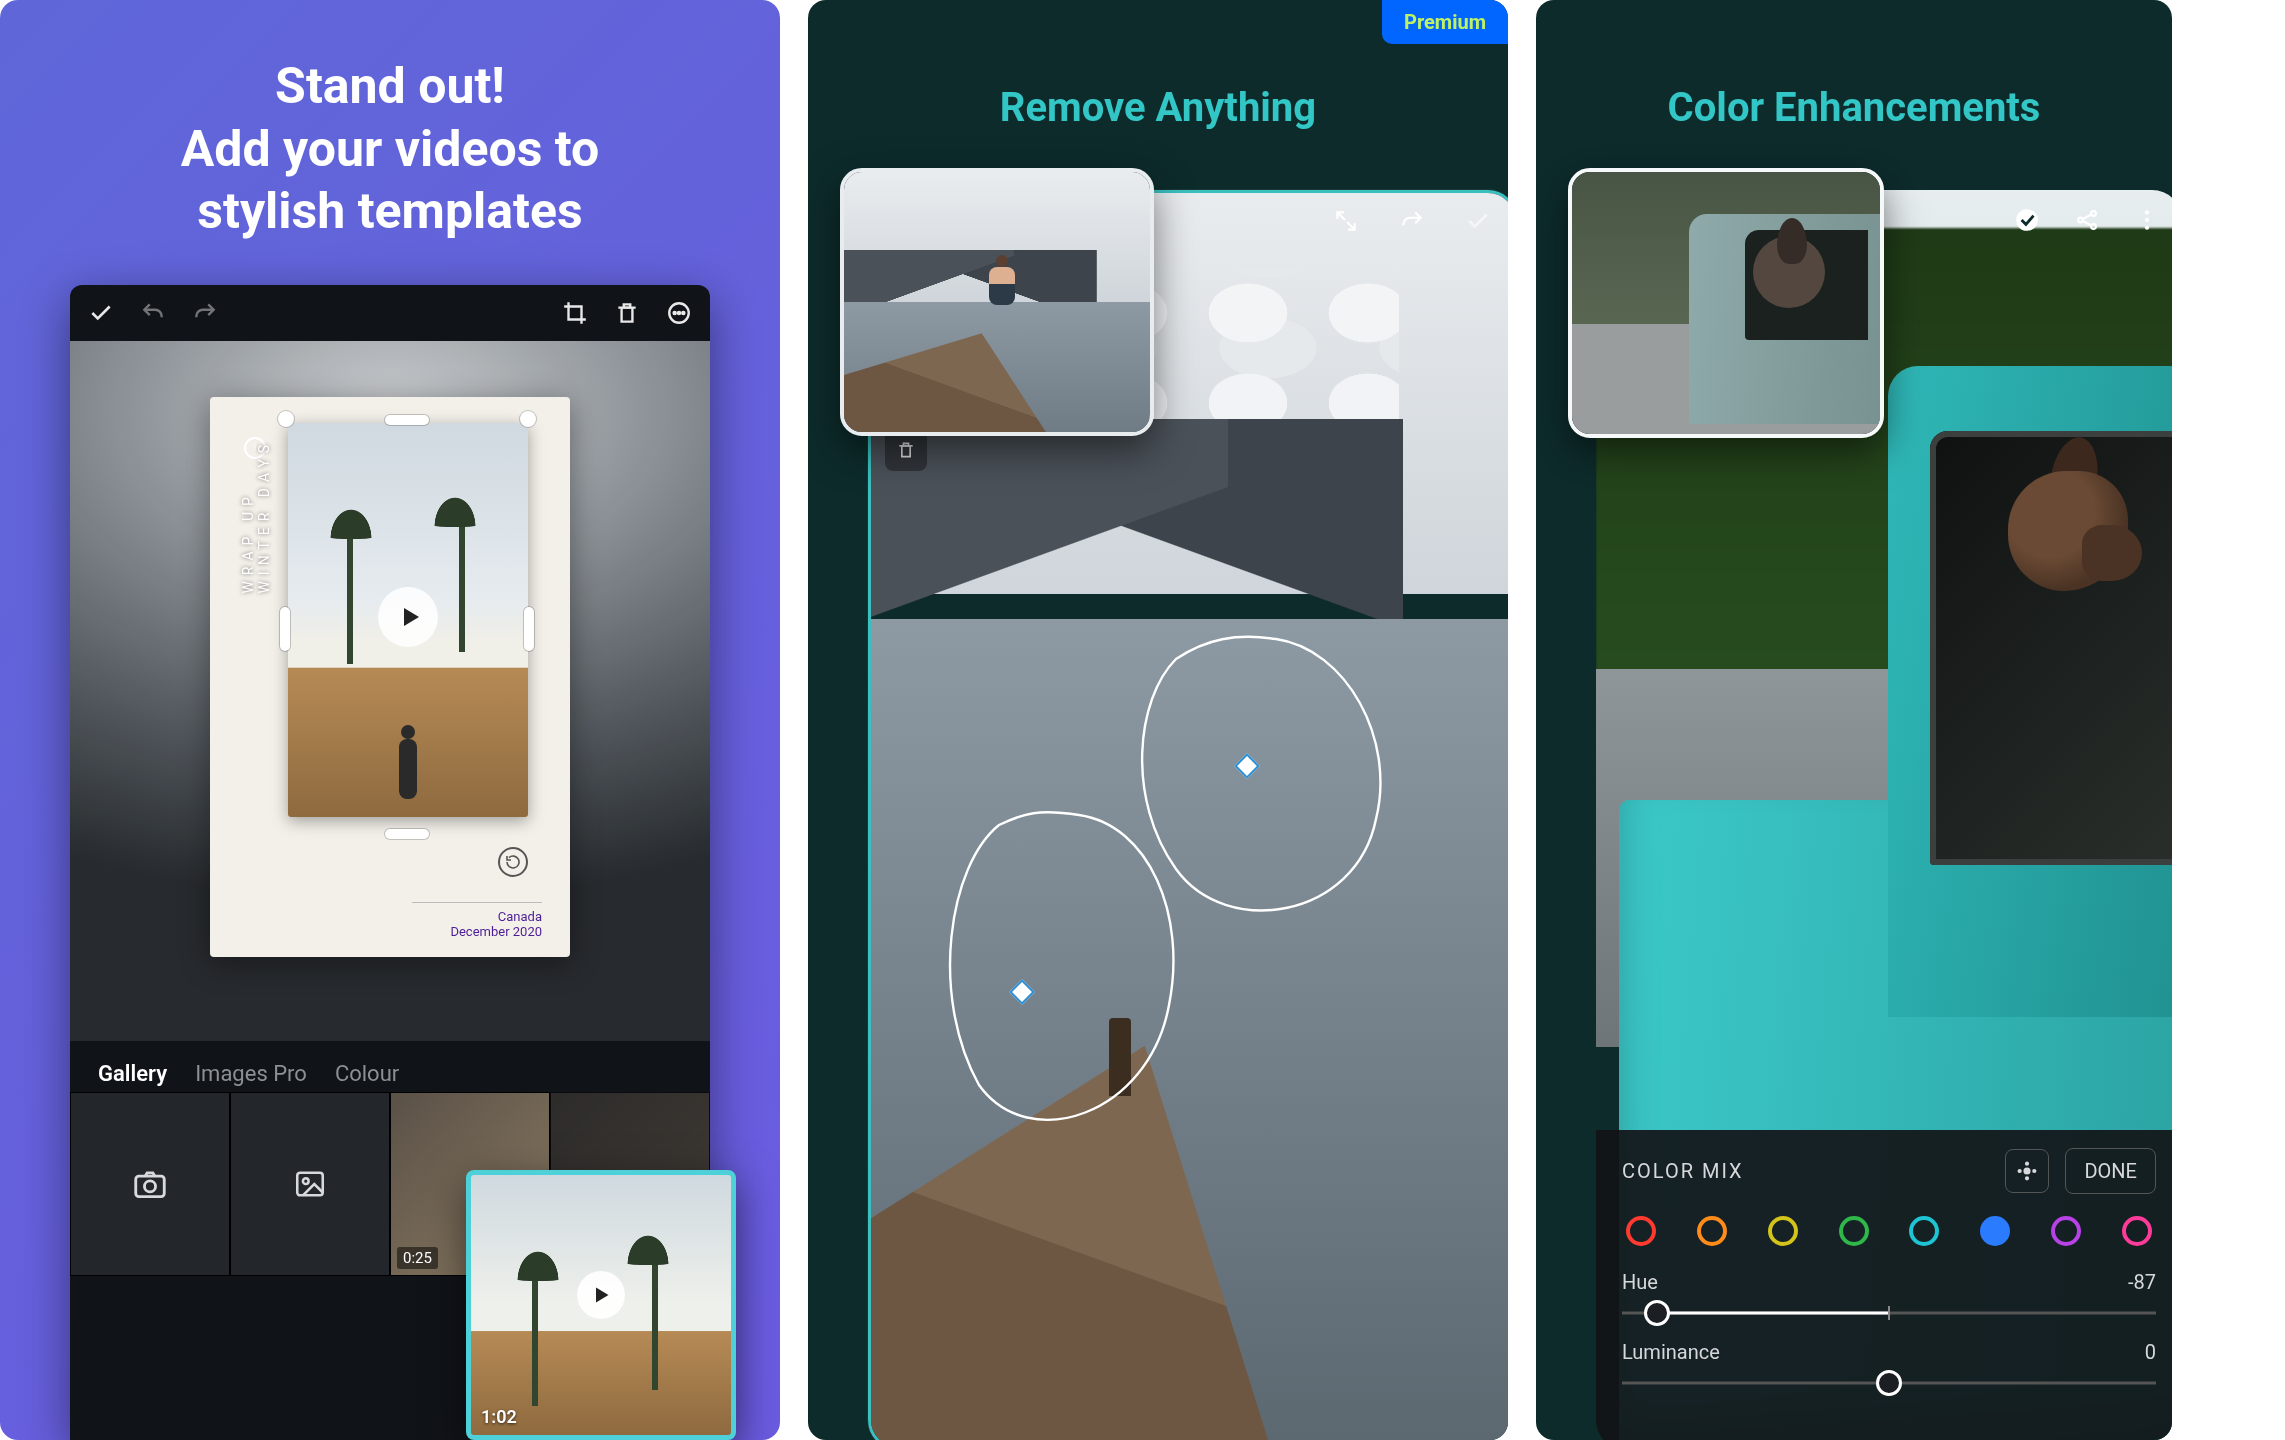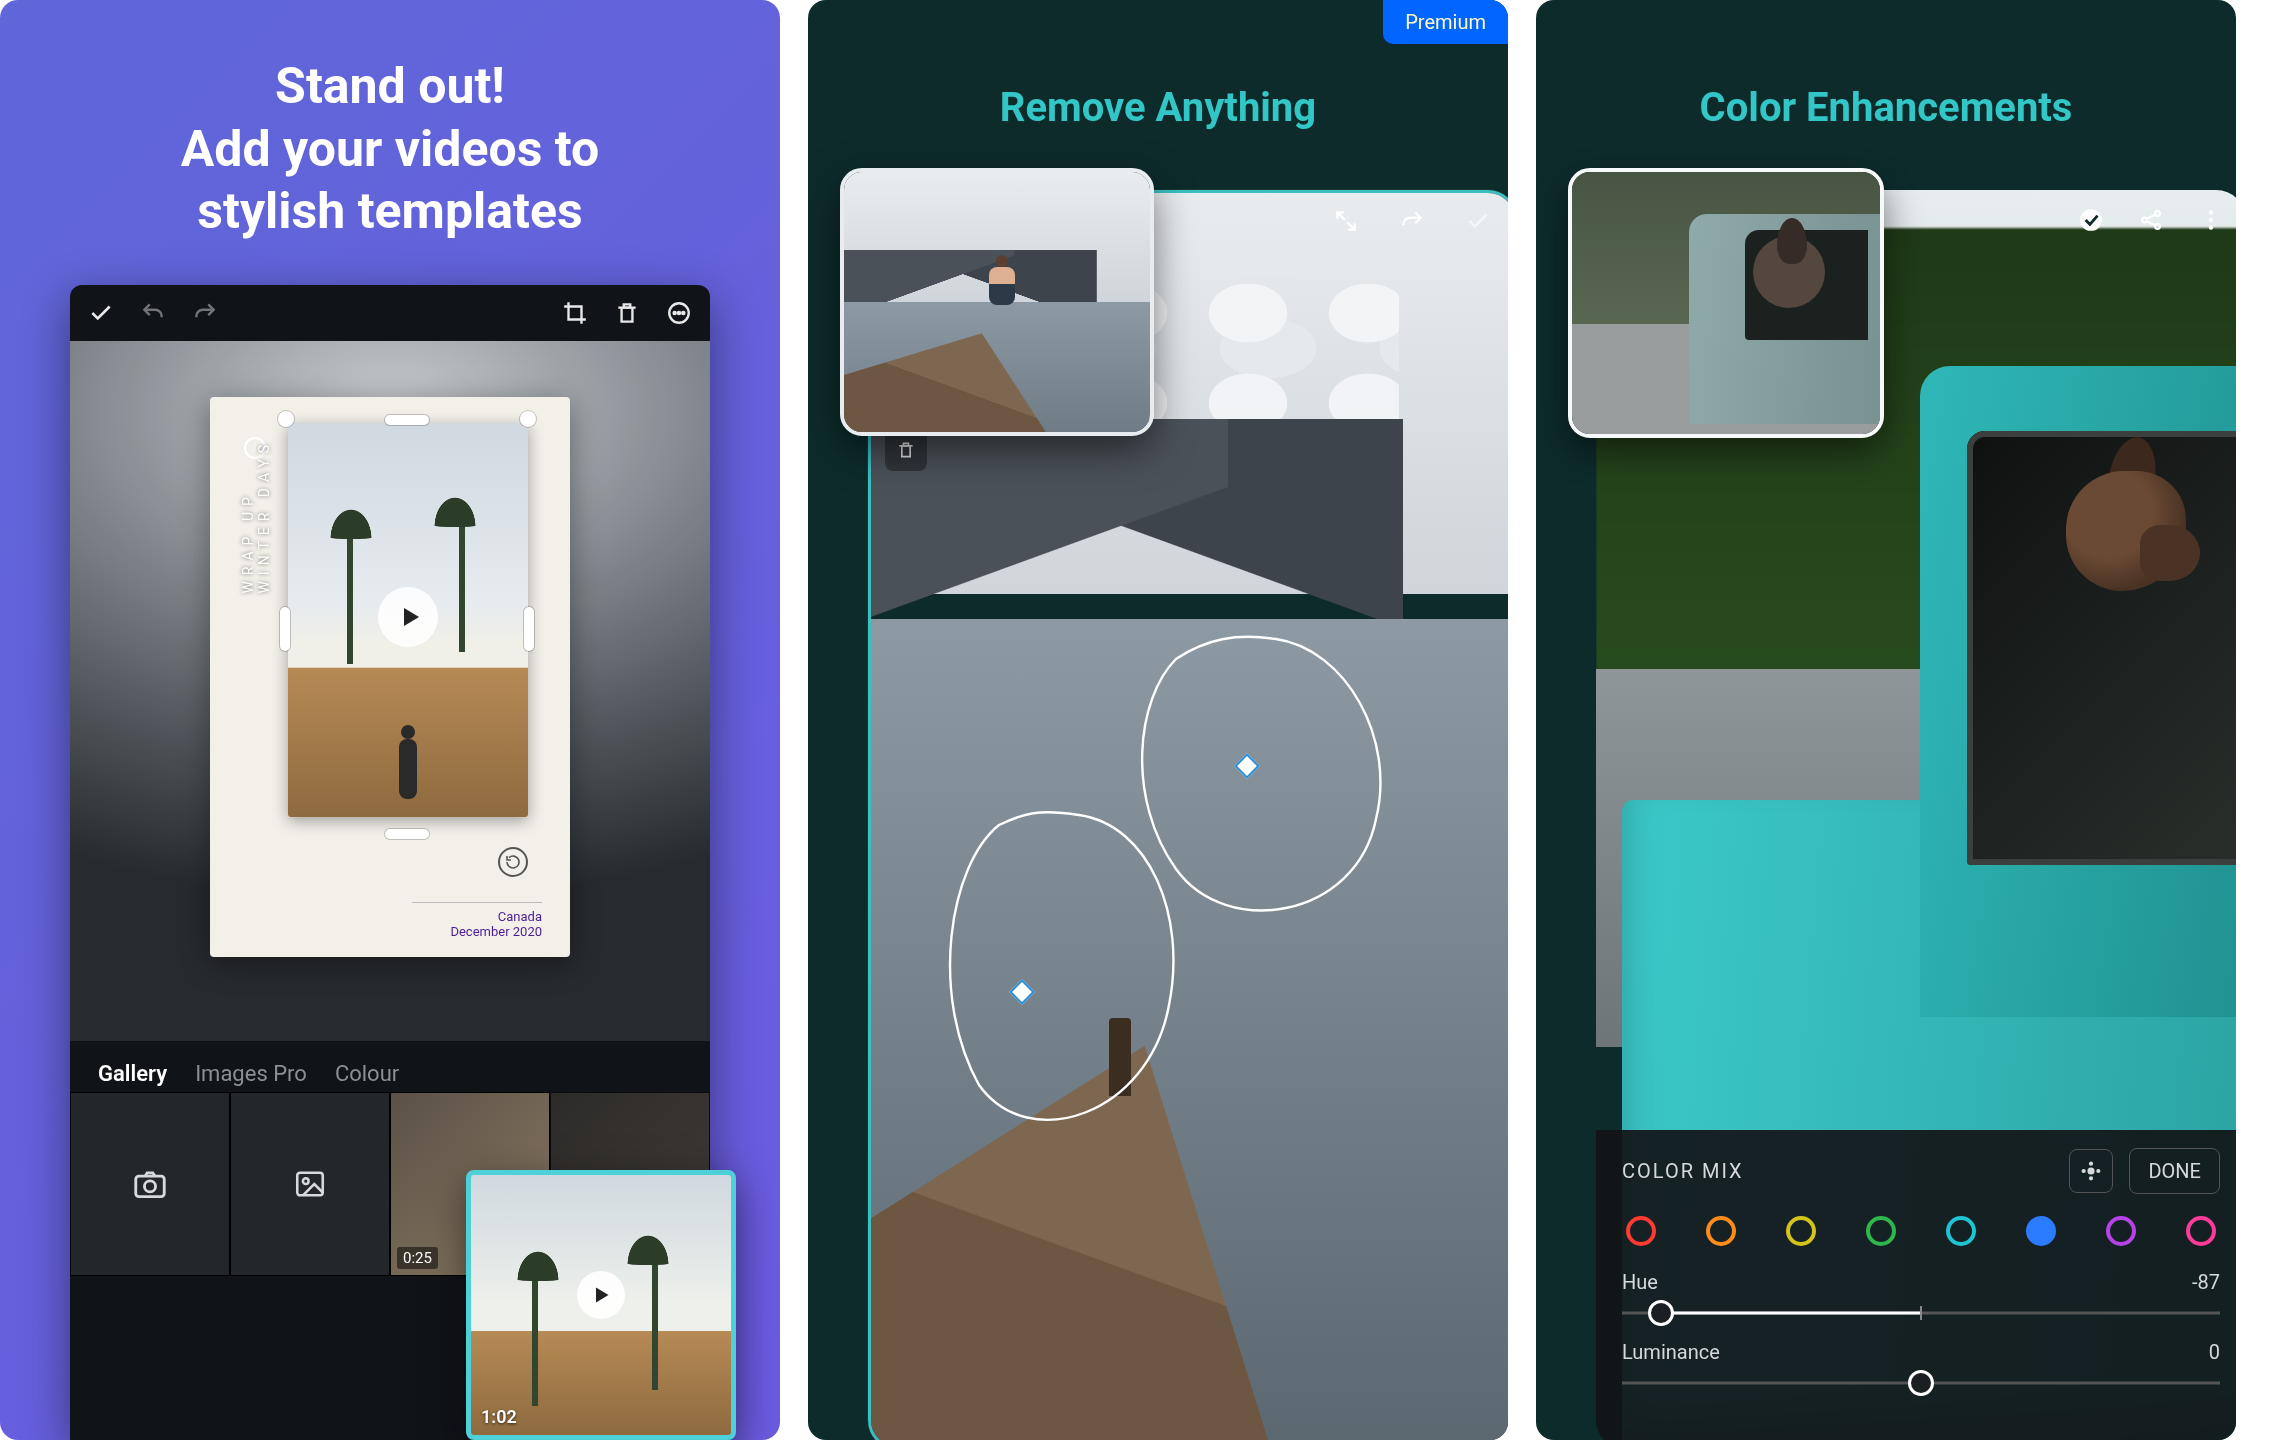--- a/index.html
+++ b/index.html
@@ -69,21 +69,21 @@
      background:
        linear-gradient(to bottom, rgba(0,0,0,0) 60%, #b68a55 60.2%, #8e6a3f 100%),
        linear-gradient(to bottom, #cfd9df 0%, #eef0eb 50%, #eef0eb 60%); }
   .float-thumb .palm.ft1 { position:absolute; left:20px; top:26px; width:90px; height:170px; }
   .float-thumb .palm.ft2 { position:absolute; left:130px; top:10px; width:110px; height:190px; }
   .float-thumb .mini-play { position:absolute; left:50%; top:46%; transform:translate(-50%,-50%); width:48px; height:48px; border-radius:50%; background:rgba(255,255,255,.9); display:flex; align-items:center; justify-content:center; }
   .float-thumb .dur2 { position:absolute; left:10px; bottom:8px; color:#fff; font-size:18px; font-weight:600; text-shadow:0 1px 3px rgba(0,0,0,.7); }
 
   
   .p2 { width:700px; height:100%; background:#0d2b2b; }
-  .p2 .badge { position:absolute; top:0; right:0; background:#0066ff; color:#fef9c3; font-weight:400; font-size:20px; padding:10px 22px; border-bottom-left-radius:10px; }
+  .p2 .badge { position:absolute; top:0; right:0; background:#0066ff; color:#bef264; font-weight:700; font-size:20px; padding:10px 22px; border-bottom-left-radius:10px; }
   .p2 .title2 { color:#33c6c6; text-align:center; font-size:40px; font-weight:700; margin-top:84px; }
   .p2 .phone2 { position:absolute; left:60px; right:-10px; top:190px; bottom:-10px; border:3px solid #3bbfbf; border-radius:30px; overflow:hidden; box-shadow:0 0 0 1px rgba(255,255,255,.05); }
   .phone2 .sky { position:absolute; inset:0; height:32%; background:linear-gradient(#e9ecef,#cfd5da); }
   .phone2 .cloud { position:absolute; top:6%; left:12%; width:70%; height:18%; background:radial-gradient(closest-side,#f4f6f8 0 65%,transparent 66%) 0 0/120px 90px, radial-gradient(closest-side,#e6eaed 0 60%,transparent 61%) 80px 30px/160px 100px; opacity:.9; }
   .phone2 .mtn { position:absolute; top:18%; left:-5%; right:-5%; height:22%; background:
       linear-gradient(160deg,#4a5158 0 50%,transparent 50.3%) 0 0/55% 100% no-repeat,
       linear-gradient(200deg,#3d444b 0 50%,transparent 50.3%) 55% 0/55% 100% no-repeat;
   }
   .phone2 .water { position:absolute; top:34%; left:0; right:0; bottom:0; background:linear-gradient(#8d9aa3,#6f7c86 60%,#5c6870); }
   .phone2 .dock { position:absolute; bottom:0; left:-3%; width:65%; height:32%;
@@ -109,21 +109,21 @@
       linear-gradient(200deg,#3d444b 0 50%,transparent 50.3%) 55% 0/55% 100% no-repeat; }
   .inset .water { position:absolute; top:50%; left:0; right:0; bottom:0; background:linear-gradient(#8d9aa3,#6f7c86); }
   .inset .dock2 { position:absolute; bottom:0; left:-4%; width:70%; height:38%;
      background:linear-gradient(20deg,#6d5642 0 50%, #7e6750 50.2% 100%);
      clip-path:polygon(0 100%, 100% 100%, 70% 0, 0 46%); }
   .inset .jumper { position:absolute; top:32%; left:46%; width:34px; height:56px; }
   .jumper::before { content:""; position:absolute; top:0; left:11px; width:12px; height:12px; background:#5b4031; border-radius:50%; }
   .jumper::after { content:""; position:absolute; top:12px; left:4px; width:26px; height:38px; background:linear-gradient(#dcb091 0 45%,#2b3a46 45.2% 100%); border-radius:8px; }
 
   
-  .p3 { width:700px; height:100%; background:#0d2b2b; }
+  .p3 { width:636px; height:100%; background:#0d2b2b; }
   .p3 .title3 { color:#33c6c6; text-align:center; font-size:40px; font-weight:700; margin-top:84px; }
   .p3 .phone3 { position:absolute; left:60px; right:-10px; top:190px; bottom:-10px; border-radius:30px; overflow:hidden; }
   .phone3 .scene { position:absolute; inset:0; }
   .scene .sky3 { position:absolute; inset:0; height:12%; background:linear-gradient(#e8eef0,#d7e2e2); }
   .scene .trees { position:absolute; top:3%; left:0; right:0; height:44%; background:
       linear-gradient(#1f3a16,#295020); filter:blur(1px); }
   .scene .road { position:absolute; top:38%; left:0; right:0; height:30%; background:linear-gradient(#8f9699,#6e7578); }
   .scene .truck { position:absolute; top:14%; left:4%; right:-6%; bottom:0; }
   .truck .cab { position:absolute; top:0; right:0; width:55%; height:60%; background:linear-gradient(100deg,#2fb7b7,#1f8e8e); border-radius:30px 0 0 0; }
   .truck .bed { position:absolute; bottom:0; left:0; right:0; height:60%; background:linear-gradient(95deg,#3cc9c9,#2aa0a0); border-radius:10px 0 0 0; box-shadow:inset 0 -30px 40px rgba(0,0,0,.25); }

